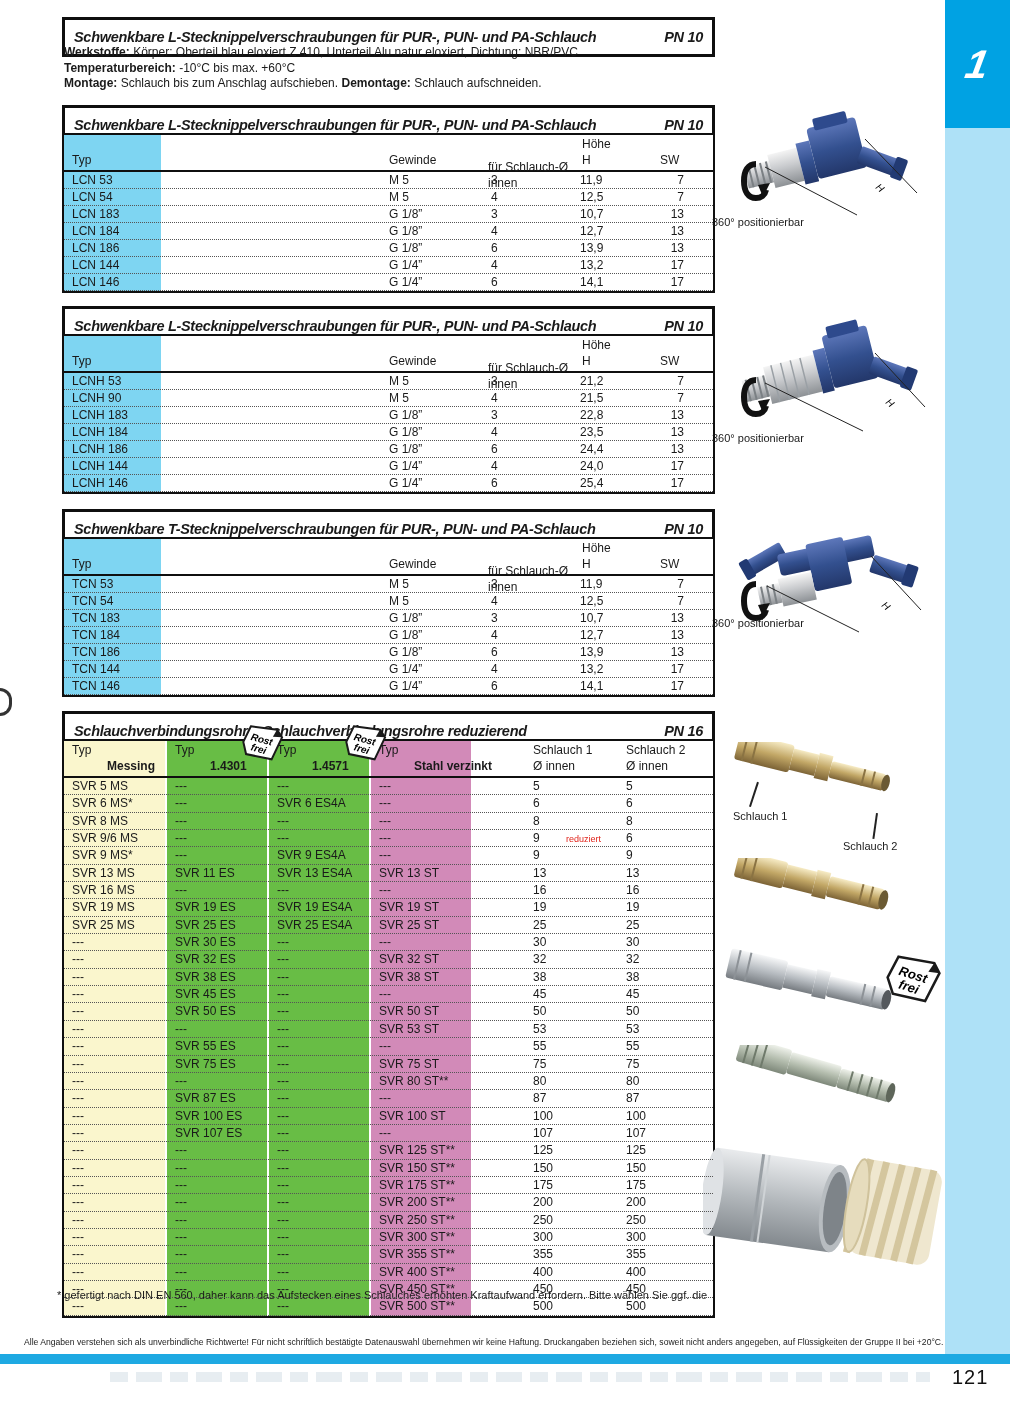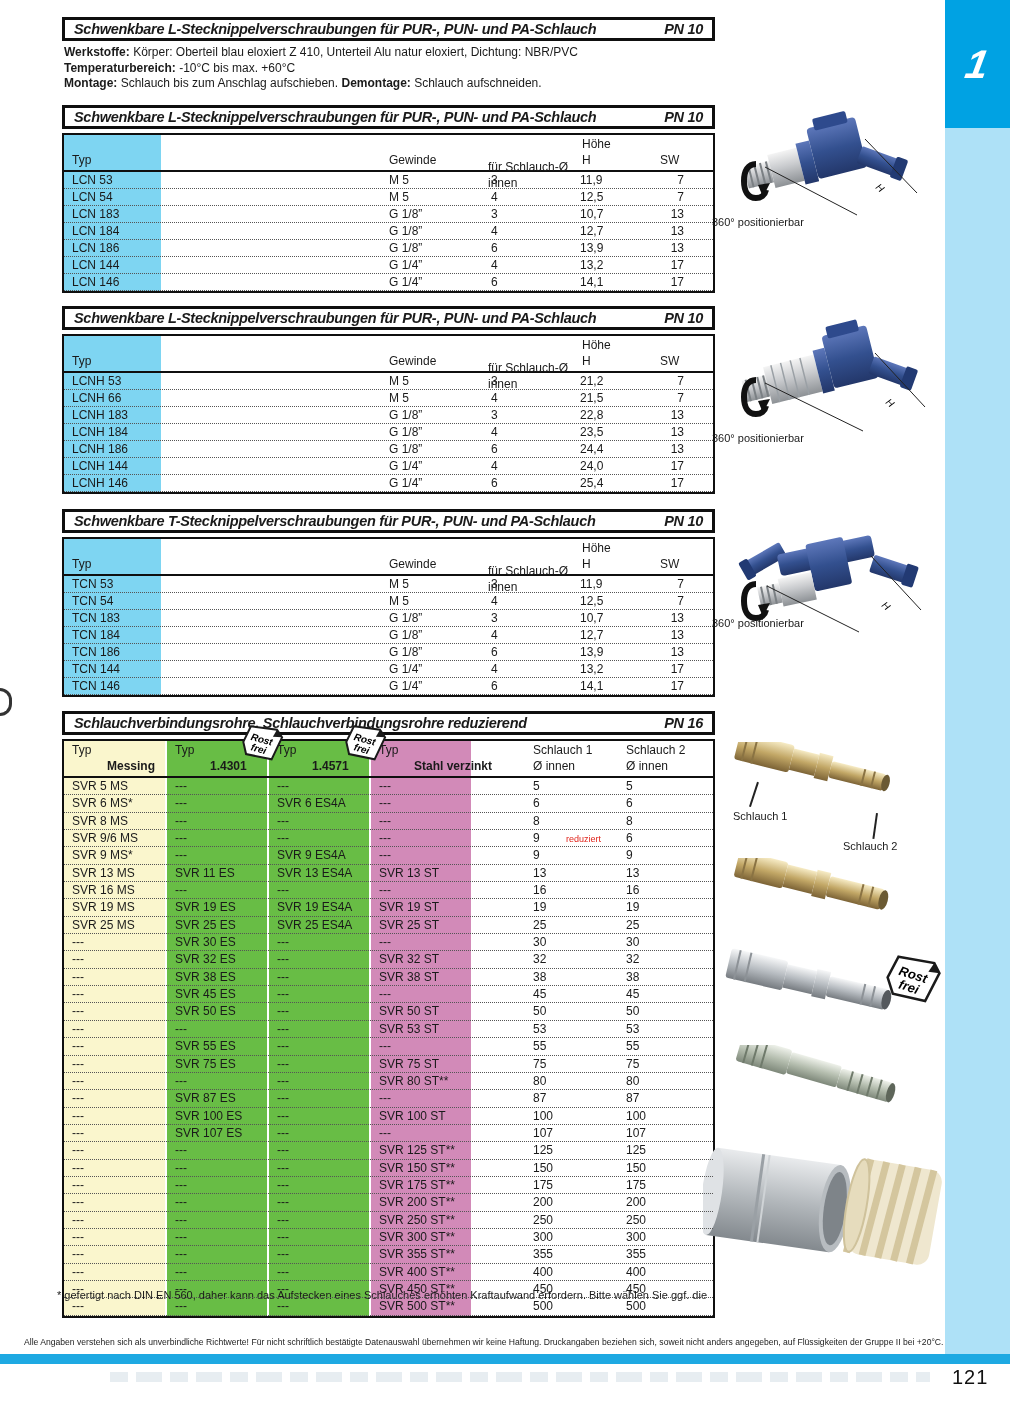--- a/index.html
+++ b/index.html
@@ -1,19 +1,19 @@
 <!DOCTYPE html>
 <html><head>
 <meta charset="utf-8">
 <style>
   html,body{margin:0;padding:0;background:#fff;}
   #page{position:relative;width:1010px;height:1405px;background:#fff;overflow:hidden;
         font-family:"Liberation Sans",sans-serif;color:#1a1a1a;}
   
-  .tbar{position:absolute;left:62px;width:653px;height:24px;border:3px solid #0f0f0f;background:#fff;
+  .tbar{position:absolute;left:62px;width:653px;height:40px;border:3px solid #0f0f0f;background:#fff;
         box-sizing:border-box;display:flex;justify-content:space-between;align-items:center;padding:0 9px;}
   .tbar-title,.tbar-pn{font-weight:bold;font-style:italic;font-size:14.5px;white-space:nowrap;letter-spacing:-.3px;}
   
   .intro{position:absolute;left:64px;top:45px;font-size:12px;line-height:15.5px;}
   .intro b{font-weight:bold;}
   
   .ftable{position:absolute;left:62px;width:653px;border:2px solid #0f0f0f;box-sizing:border-box;background:#fff;}
   .fblue{position:absolute;left:0;top:0;bottom:0;width:97px;background:#7ed5f2;z-index:0;}
   .fhead{position:relative;height:35px;border-bottom:2px solid #0f0f0f;z-index:1;}
   .fhead span{position:absolute;font-size:12px;white-space:nowrap;}
@@ -173,21 +173,21 @@
 
         <div class="frow">
           <span class="fc c1">LCNH 53</span>
           <span class="fc c2">M 5</span>
           <span class="fc c3">3</span>
           <span class="fc c4">21,2</span>
           <span class="fc c5">7</span>
         </div>
 
         <div class="frow">
-          <span class="fc c1">LCNH 66</span>
+          <span class="fc c1">LCNH 90</span>
           <span class="fc c2">M 5</span>
           <span class="fc c3">4</span>
           <span class="fc c4">21,5</span>
           <span class="fc c5">7</span>
         </div>
 
         <div class="frow">
           <span class="fc c1">LCNH 183</span>
           <span class="fc c2">G 1/8”</span>
           <span class="fc c3">3</span>

